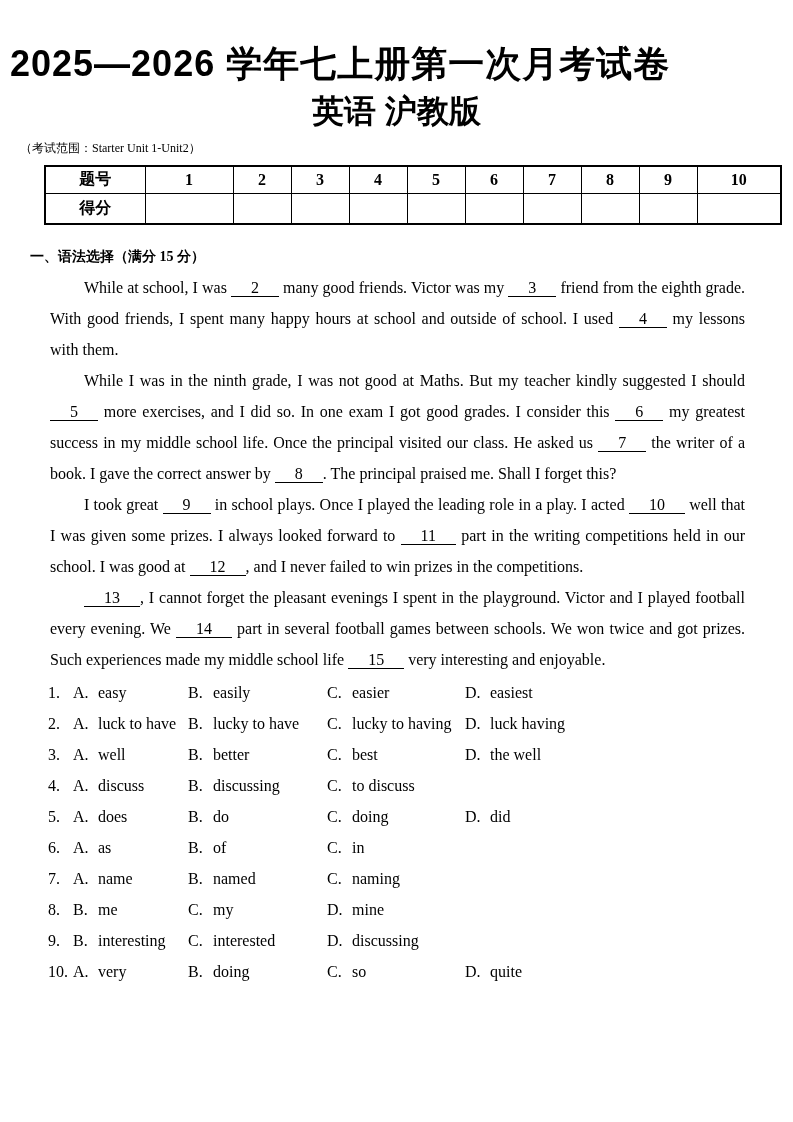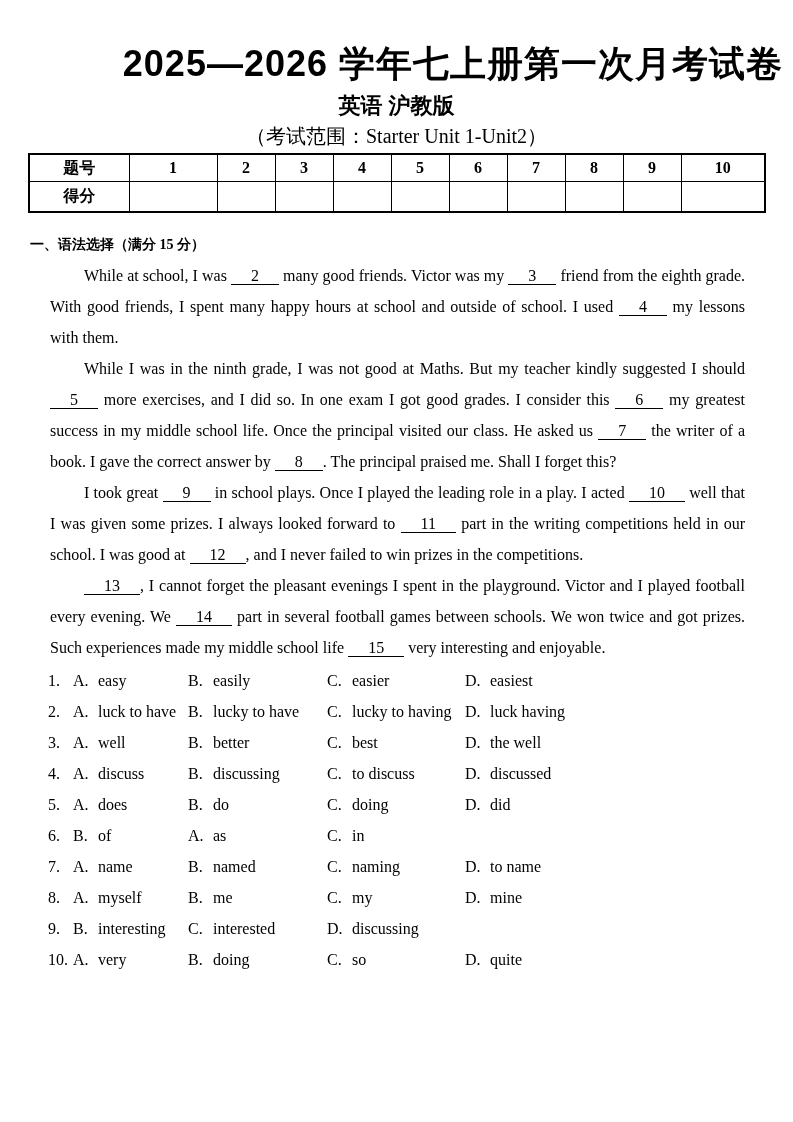--- a/index.html
+++ b/index.html
@@ -8,45 +8,46 @@
     height: 1122px;
     background: #ffffff;
     color: #000000;
     font-family: "Liberation Serif", serif;
     overflow: hidden;
   }
   .page { position: relative; width: 793px; height: 1122px; }
 
   .exam-title {
     margin: 42px 10px 0 10px;
-    text-align: right;
+    text-align: left;
     font-family: "Liberation Sans", "DejaVu Sans", sans-serif;
     font-weight: bold;
     font-size: 36px;
     line-height: 1.2;
     letter-spacing: 1px;
   }
   .exam-subtitle {
     margin: 8px 0 0 0;
     text-align: center;
     font-family: "Liberation Sans", "DejaVu Sans", sans-serif;
     font-weight: bold;
-    font-size: 22px;
+    font-size: 32px;
     line-height: 1.15;
   }
   .scope-note {
     margin-top: 9px;
-    text-align: center;
-    font-size: 20px;
+    text-align: left;
+    font-size: 12px;
     line-height: 18px;
+    padding-left: 20px;
   }
 
   table.score-table {
     border-collapse: collapse;
-    margin: 8px 0 0 28px;
+    margin: 8px 0 0 44px;
     table-layout: fixed;
     border: 2px solid #000;
   }
   table.score-table td, table.score-table th {
     border: 1px solid #000;
     padding: 0;
     text-align: center;
     vertical-align: middle;
     font-size: 16px;
     font-weight: bold;
@@ -170,45 +171,42 @@
         <span class="opt-cell"><span class="opt-letter">A.</span><span class="opt-text">well</span></span>
         <span class="opt-cell"><span class="opt-letter">B.</span><span class="opt-text">better</span></span>
         <span class="opt-cell"><span class="opt-letter">C.</span><span class="opt-text">best</span></span>
         <span class="opt-cell"><span class="opt-letter">D.</span><span class="opt-text">the well</span></span>
       </div>
       <div class="opt-row">
         <span class="opt-num">4.</span>
         <span class="opt-cell"><span class="opt-letter">A.</span><span class="opt-text">discuss</span></span>
         <span class="opt-cell"><span class="opt-letter">B.</span><span class="opt-text">discussing</span></span>
         <span class="opt-cell"><span class="opt-letter">C.</span><span class="opt-text">to discuss</span></span>
-        <span class="opt-cell"><span class="opt-letter">D.</span><span class="opt-text">discussed</span></span>
       </div>
       <div class="opt-row">
         <span class="opt-num">5.</span>
         <span class="opt-cell"><span class="opt-letter">A.</span><span class="opt-text">does</span></span>
         <span class="opt-cell"><span class="opt-letter">B.</span><span class="opt-text">do</span></span>
         <span class="opt-cell"><span class="opt-letter">C.</span><span class="opt-text">doing</span></span>
         <span class="opt-cell"><span class="opt-letter">D.</span><span class="opt-text">did</span></span>
       </div>
       <div class="opt-row">
         <span class="opt-num">6.</span>
+        <span class="opt-cell"><span class="opt-letter">A.</span><span class="opt-text">as</span></span>
         <span class="opt-cell"><span class="opt-letter">B.</span><span class="opt-text">of</span></span>
-        <span class="opt-cell"><span class="opt-letter">A.</span><span class="opt-text">as</span></span>
         <span class="opt-cell"><span class="opt-letter">C.</span><span class="opt-text">in</span></span>
       </div>
       <div class="opt-row">
         <span class="opt-num">7.</span>
         <span class="opt-cell"><span class="opt-letter">A.</span><span class="opt-text">name</span></span>
         <span class="opt-cell"><span class="opt-letter">B.</span><span class="opt-text">named</span></span>
         <span class="opt-cell"><span class="opt-letter">C.</span><span class="opt-text">naming</span></span>
-        <span class="opt-cell"><span class="opt-letter">D.</span><span class="opt-text">to name</span></span>
       </div>
       <div class="opt-row">
         <span class="opt-num">8.</span>
-        <span class="opt-cell"><span class="opt-letter">A.</span><span class="opt-text">myself</span></span>
         <span class="opt-cell"><span class="opt-letter">B.</span><span class="opt-text">me</span></span>
         <span class="opt-cell"><span class="opt-letter">C.</span><span class="opt-text">my</span></span>
         <span class="opt-cell"><span class="opt-letter">D.</span><span class="opt-text">mine</span></span>
       </div>
       <div class="opt-row">
         <span class="opt-num">9.</span>
         <span class="opt-cell"><span class="opt-letter">B.</span><span class="opt-text">interesting</span></span>
         <span class="opt-cell"><span class="opt-letter">C.</span><span class="opt-text">interested</span></span>
         <span class="opt-cell"><span class="opt-letter">D.</span><span class="opt-text">discussing</span></span>
       </div>

